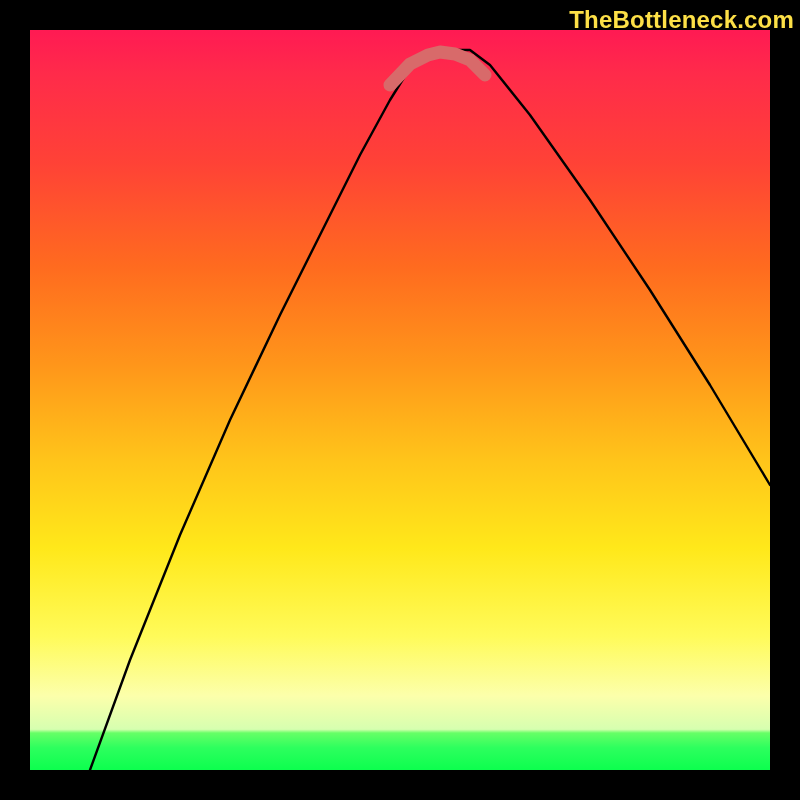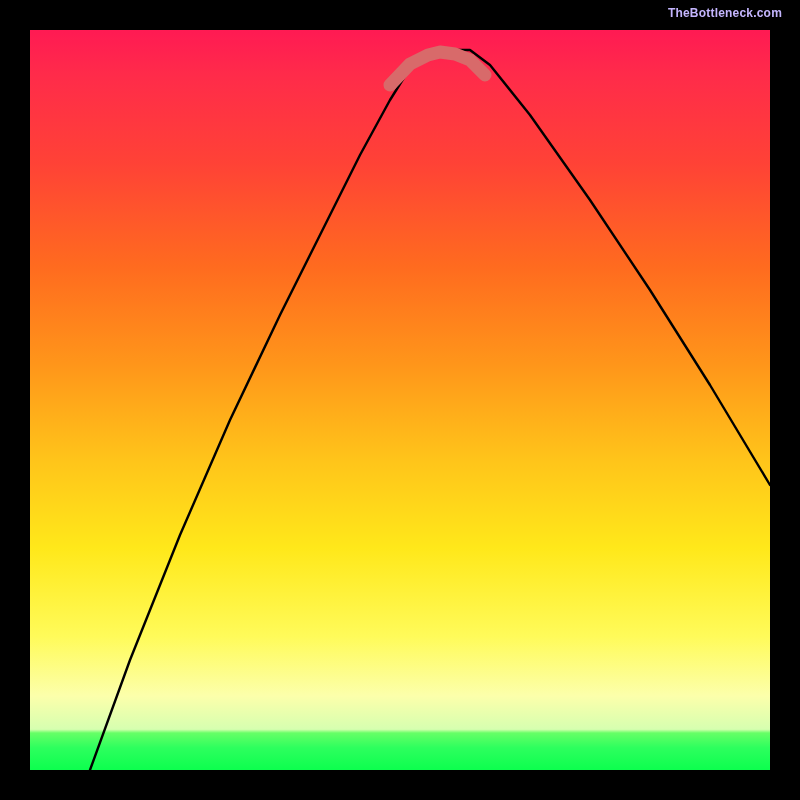--- a/index.html
+++ b/index.html
@@ -13,23 +13,23 @@
   }
   .frame {
     position: relative;
     width: 800px;
     height: 800px;
     background: #000;
   }
   .watermark {
     position: absolute;
     top: 6px;
-    right: 18px;
-    color: #c4b5fd;
-    font-size: 12px;
+    right: 6px;
+    color: #fde047;
+    font-size: 24px;
     font-weight: 600;
     letter-spacing: 0.2px;
     z-index: 50;
     user-select: none;
   }
   .plot-area {
     position: absolute;
     left: 30px;
     top: 30px;
     width: 740px;

